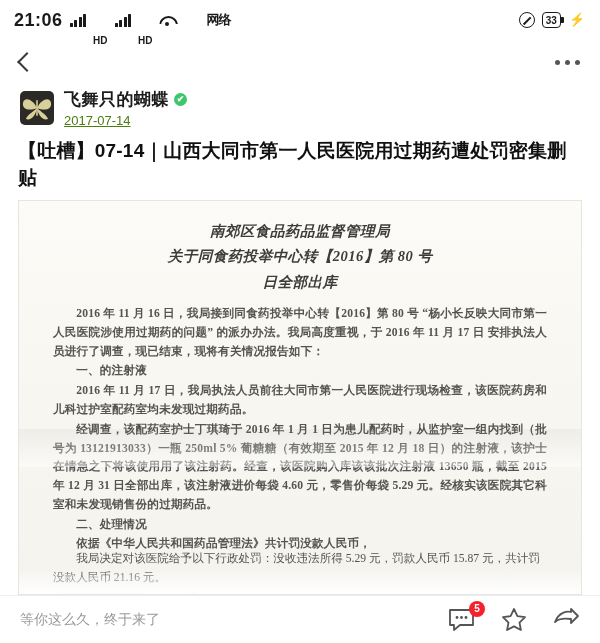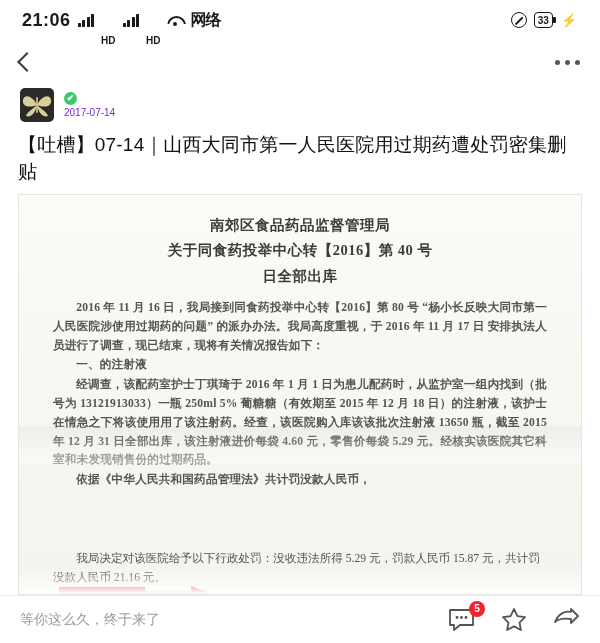--- a/index.html
+++ b/index.html
@@ -17,48 +17,48 @@
     flex-direction: column;
   }
 
   
   .statusbar {
     height: 40px;
     flex: 0 0 40px;
     display: flex;
     align-items: center;
     justify-content: space-between;
-    padding: 0 22px;
+    padding: 0 14px;
     font-size: 17px;
     color: #1a1a1a;
     font-weight: 600;
   }
   .sb-left { display: flex; align-items: center; gap: 7px; }
-  .sb-right { display: flex; align-items: center; gap: 7px; }
+  .sb-right { display: flex; gap: 7px; }
   .sb-time { font-size: 18px; letter-spacing: .5px; }
   .bars {
     display: inline-flex; align-items: flex-end; gap: 1.5px; height: 13px;
   }
   .bars i { display: block; width: 3px; background: #1a1a1a; border-radius: .5px; }
   .bars i:nth-child(1){height:4px}.bars i:nth-child(2){height:7px}
   .bars i:nth-child(3){height:10px}.bars i:nth-child(4){height:13px}
   .simtxt { font-size: 10px; font-weight: 700; margin-top: 40px; }
   .wifi {
     width: 16px; height: 11px; position: relative; display:inline-block;
   }
   .wifi::before{
     content:""; position:absolute; left:0; top:1px;
     width:15px;height:15px;border:2.5px solid #1a1a1a;border-radius:50%;
     clip-path: polygon(0 0,100% 0,100% 45%,0 45%);
   }
   .wifi::after{
     content:""; position:absolute; left:5.5px; top:7px;
     width:4px;height:4px;background:#1a1a1a;border-radius:50%;
   }
-  .blob { font-size: 16px; letter-spacing: -1px; }
+  .blob { font-size: 13px; letter-spacing: -1px; margin-left: 24px; }
   .mute-ic {
     width:16px;height:16px;border:1.6px solid #1a1a1a;border-radius:50%;
     display:inline-block;position:relative;
   }
   .mute-ic::after{
     content:"";position:absolute;left:2px;top:6.5px;width:10px;height:1.6px;
     background:#1a1a1a;transform:rotate(-45deg);
   }
   .batt {
     display:inline-flex;align-items:center;
@@ -103,27 +103,27 @@
   .author-meta { display: flex; flex-direction: column; gap: 2px; }
   .author-line { display:flex; align-items:center; gap: 5px; }
   .author-name {
     font-size: 17px; font-weight: 700; color: #1b1b1b; letter-spacing: .5px;
   }
   .verified {
     width: 13px;height:13px;border-radius:50%;
     background:#3ec76a;color:#fff;font-size:9px;line-height:13px;
     text-align:center; font-weight:700;
   }
-  .author-date { font-size: 10px; color: #6d28d9; }
+  .author-date { font-size: 13px; color: #4d7c0f; text-decoration: underline; }
 
   
   .post-title {
     padding: 10px 18px 8px 18px;
     font-size: 19px; line-height: 1.42;
-    font-weight: 400; color: #111;
+    font-weight: 700; color: #111;
     letter-spacing: .2px;
   }
 
   
   .doc-wrap {
     flex: 1 1 auto;
     position: relative;
     margin: 0 18px;
     overflow: hidden;
     background: #ffffff;
@@ -146,20 +146,21 @@
     background: linear-gradient(180deg, rgba(0,0,0,.035), rgba(255,255,255,.5));
     pointer-events:none;
   }
   .doc-head {
     text-align: center;
     font-size: 14.5px;
     line-height: 1.75;
     font-weight: 700;
     color: #3c3c3a;
     letter-spacing: .5px;
+    font-style: italic;
   }
   .doc-body {
     margin-top: 10px;
     font-size: 11.6px;
     line-height: 1.62;
     text-align: justify;
     color: #545451;
     letter-spacing: .2px;
   }
   .doc-body p { text-indent: 2em; margin-bottom: 1px; font-weight: bold; }
@@ -261,39 +262,42 @@
           <path d="M15 13 C10 3, 2 2, 1 8 C0 15, 8 16, 15 13 Z"></path>
           <path d="M15 13 C20 3, 28 2, 29 8 C30 15, 22 16, 15 13 Z"></path>
           <path d="M15 13 C11 17, 5 20, 4 24 C9 26, 14 20, 15 13 Z"></path>
           <path d="M15 13 C19 17, 25 20, 26 24 C21 26, 16 20, 15 13 Z"></path>
           <rect x="14.2" y="5" width="1.6" height="16" rx=".8"></rect>
         </g>
       </svg>
     </div>
     <div class="author-meta">
       <div class="author-line">
+        <span class="author-name">飞舞只的蝴蝶</span>
         <span class="verified">✔</span>
       </div>
       <div class="author-date">2017-07-14</div>
     </div>
   </div>
 
   <div class="post-title">【吐槽】07-14｜山西大同市第一人民医院用过期药遭处罚密集删贴</div>
 
   <div class="doc-wrap">
     <div class="doc">
       <div class="doc-head">
         <div>南郊区食品药品监督管理局</div>
-        <div>关于同食药投举中心转【2016】第 40 号</div>
+        <div>关于同食药投举中心转【2016】第 80 号</div>
         <div>日全部出库</div>
       </div>
       <div class="doc-body">
         <p>2016 年 11 月 16 日，我局接到同食药投举中心转【2016】第 80 号 “杨小长反映大同市第一人民医院涉使用过期药的问题” 的派办办法。我局高度重视，于 2016 年 11 月 17 日 安排执法人员进行了调查，现已结束，现将有关情况报告如下：</p>
         <p>一、的注射液</p>
+        <p>2016 年 11 月 17 日，我局执法人员前往大同市第一人民医院进行现场检查，该医院药房和儿科过护室配药室均未发现过期药品。</p>
         <p>经调查，该配药室护士丁琪琦于 2016 年 1 月 1 日为患儿配药时，从监护室一组内找到（批号为 13121913033）一瓶 250ml 5% 葡糖糖（有效期至 2015 年 12 月 18 日）的注射液，该护士在情急之下将该使用用了该注射药。经查，该医院购入库该该批次注射液 13650 瓶，截至 2015 年 12 月 31 日全部出库，该注射液进价每袋 4.60 元，零售价每袋 5.29 元。经核实该医院其它科室和未发现销售份的过期药品。</p>
+        <p>二、处理情况</p>
         <p>依据《中华人民共和国药品管理法》共计罚没款人民币，</p>
       </div>
 
       <div class="redact"></div>
       <svg class="arrow" viewBox="0 0 76 18" aria-hidden="true">
         <path d="M0 9 L56 9" stroke="#e02020" stroke-width="5" fill="none"></path>
         <path d="M52 1 L74 9 L52 17 Z" fill="#e02020"></path>
       </svg>
 
       <div class="doc-foot">我局决定对该医院给予以下行政处罚：没收违法所得 5.29 元，罚款人民币 15.87 元，共计罚没款人民币 21.16 元。</div>

